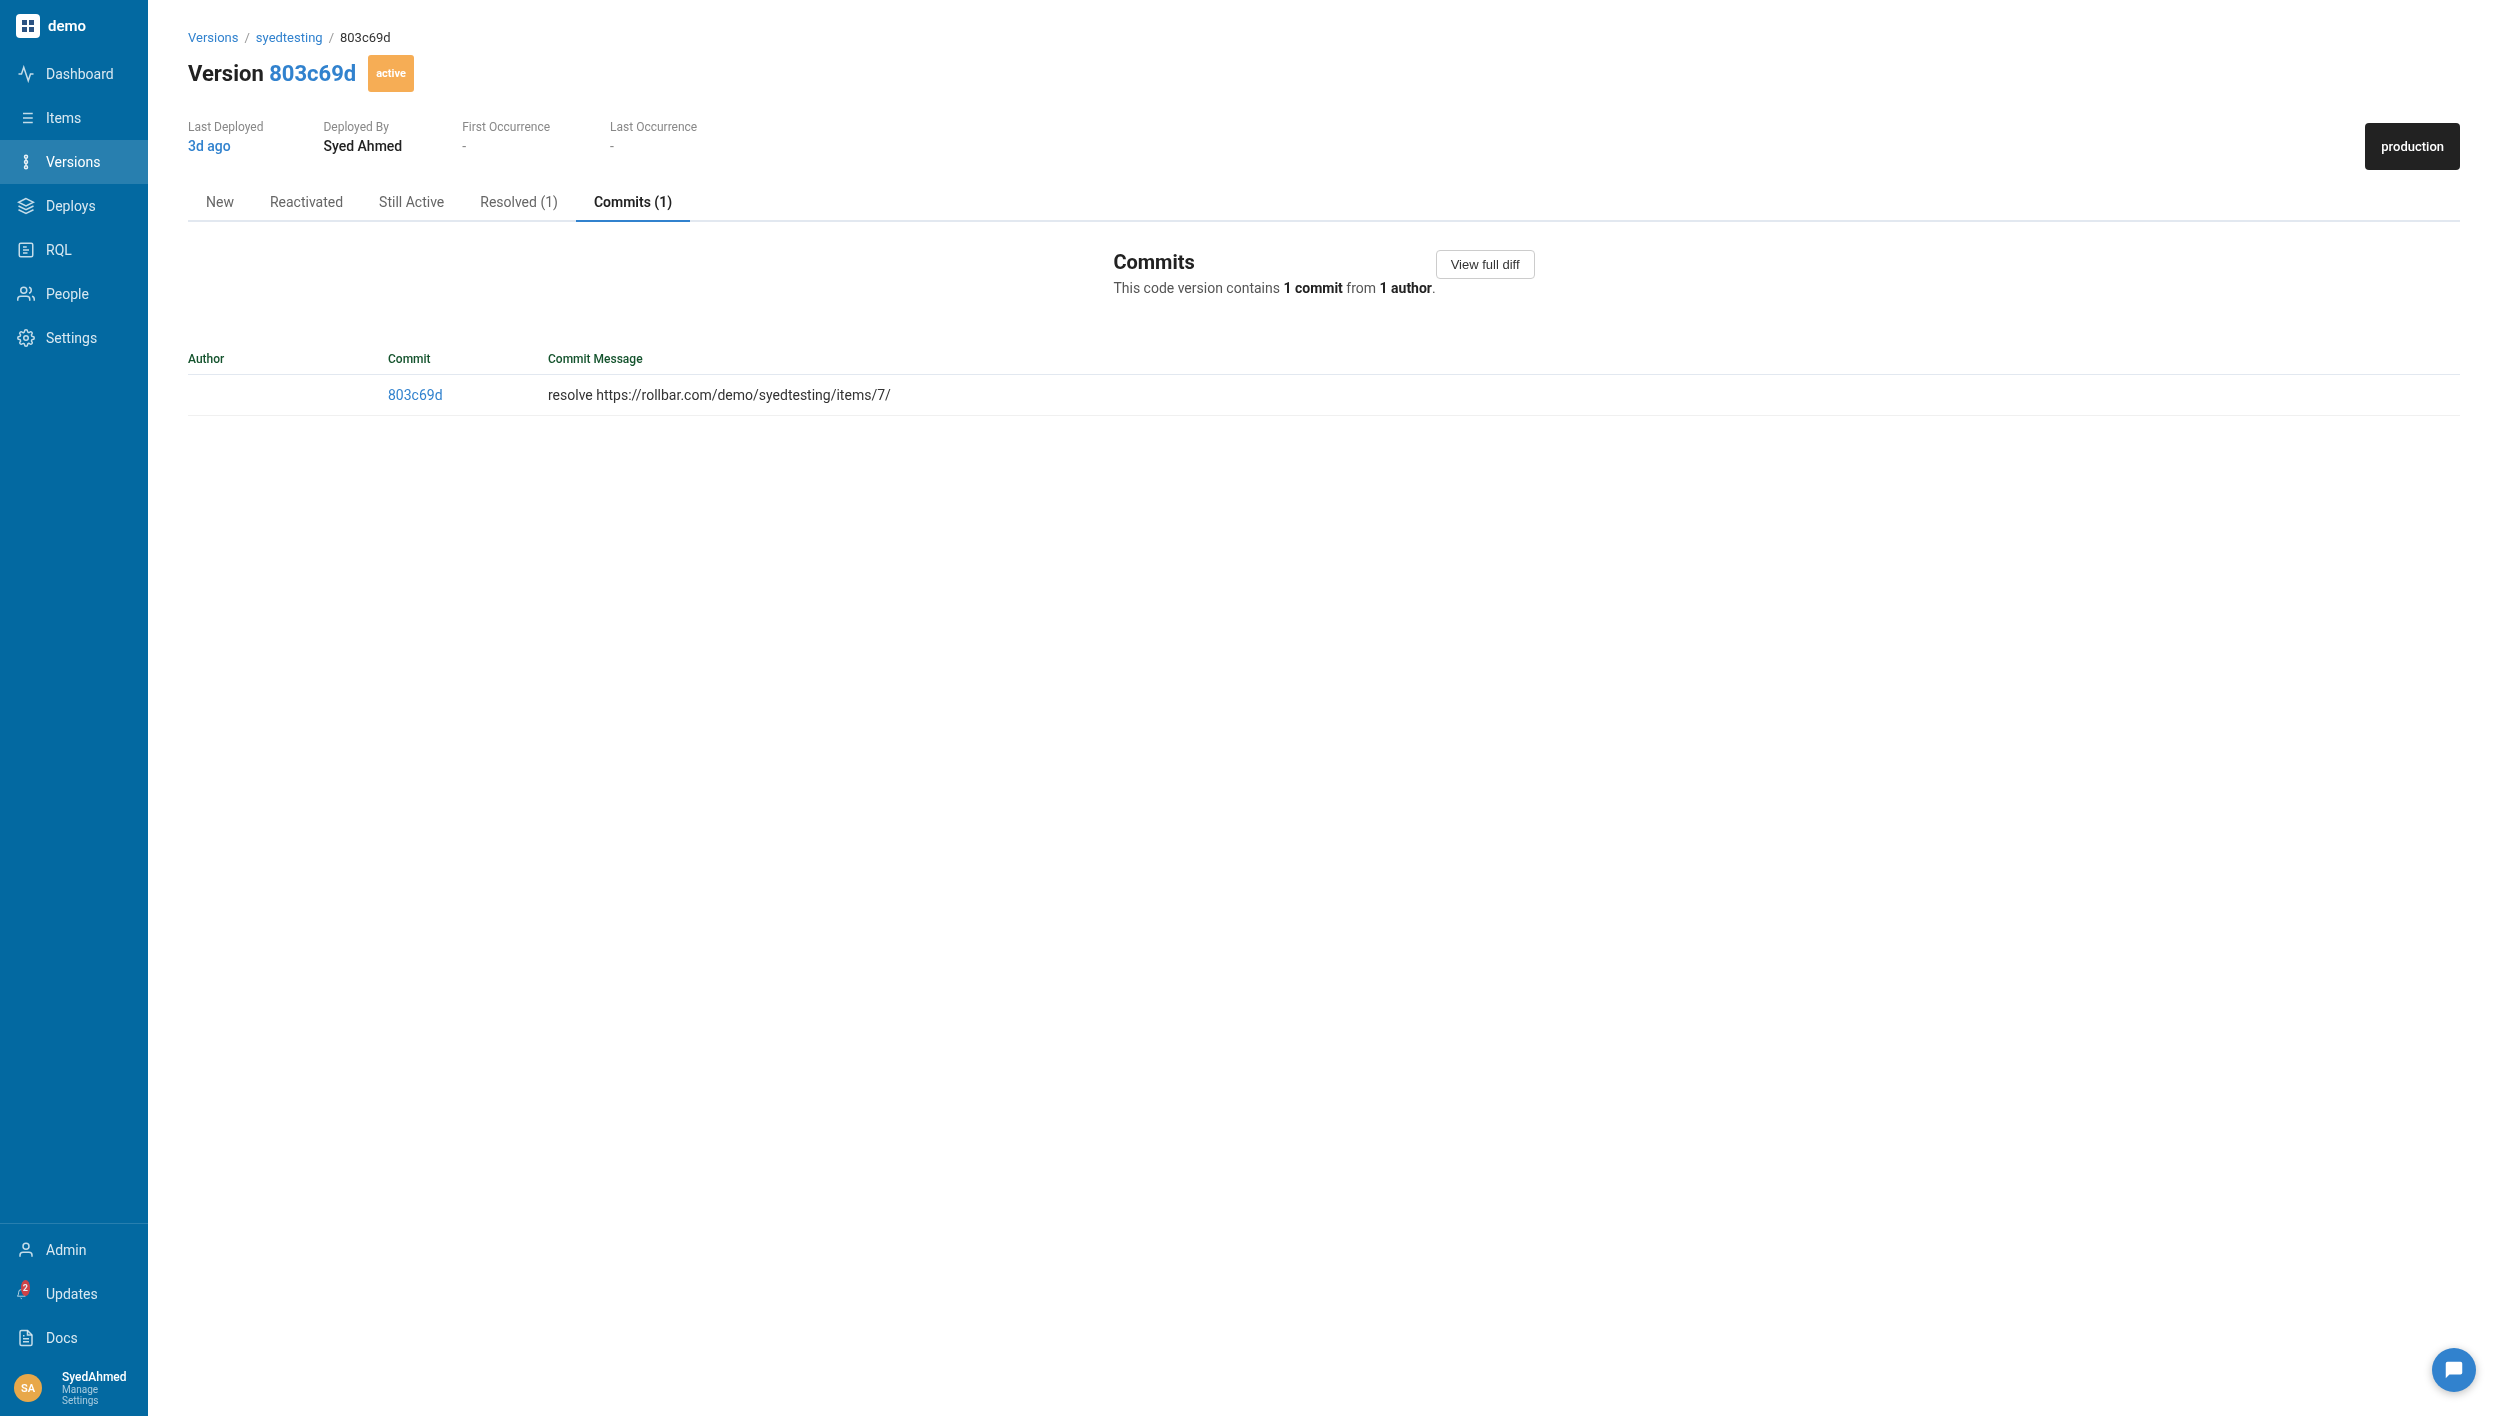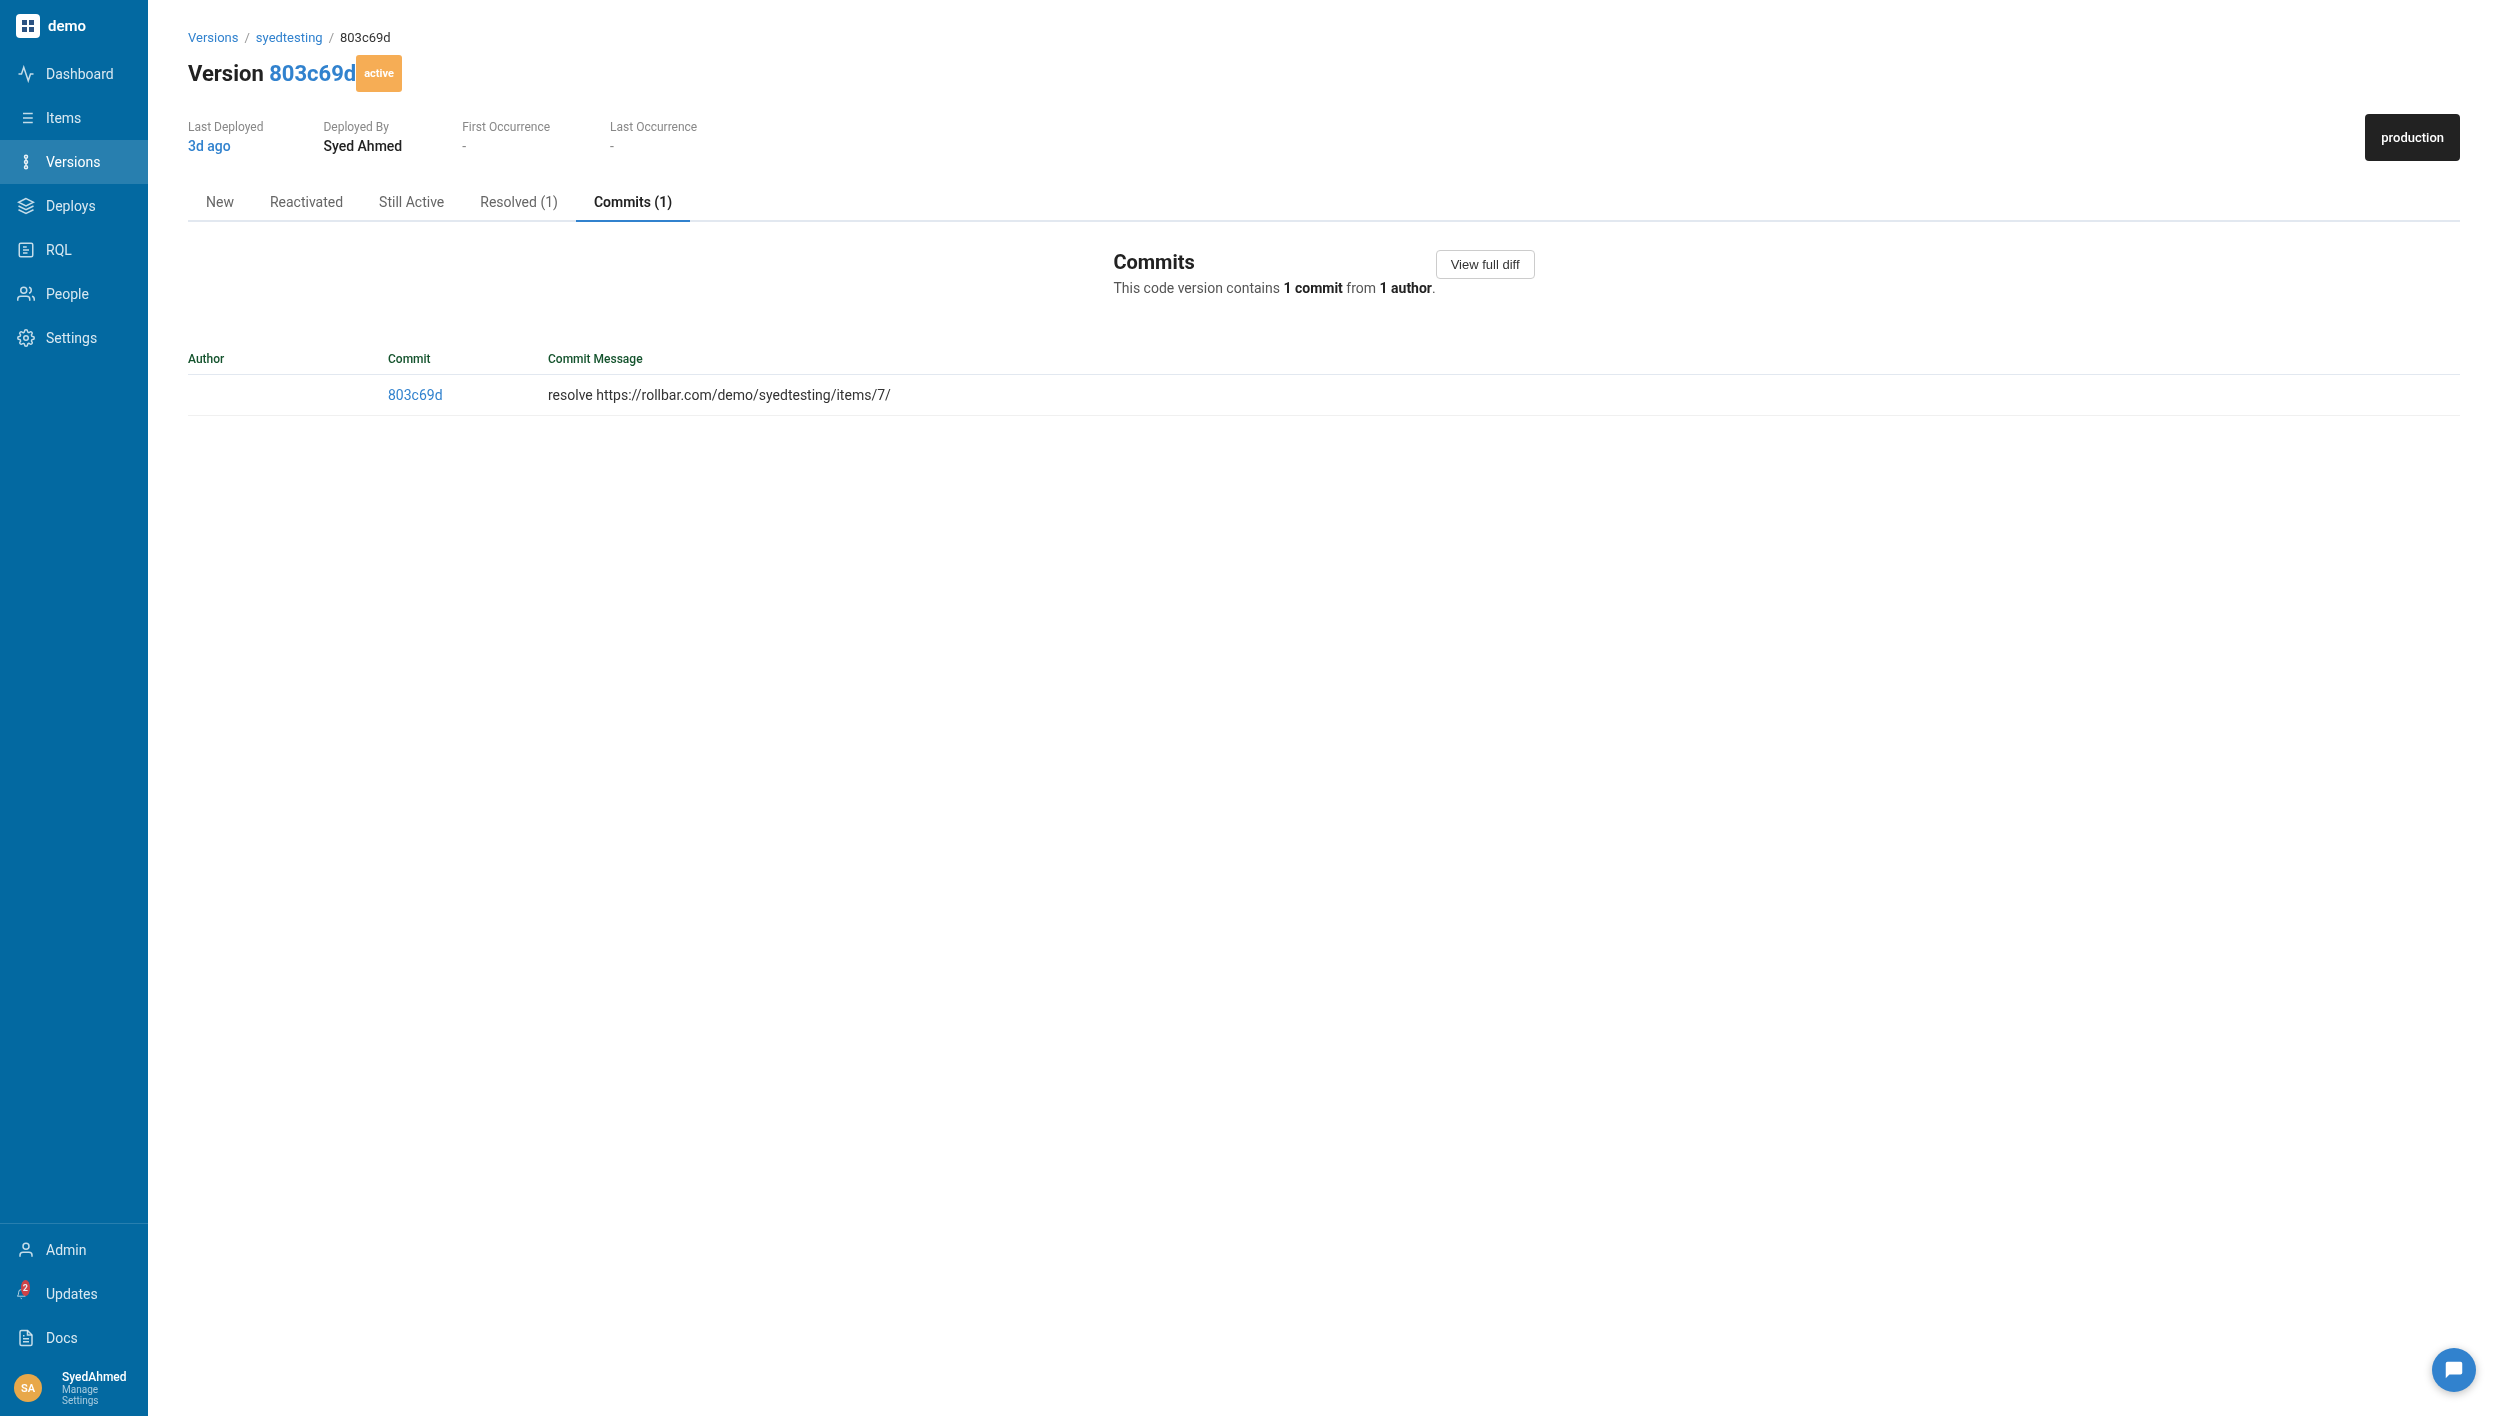--- a/index.html
+++ b/index.html
@@ -93,20 +93,21 @@
       margin-bottom: 10px;
     }
     .breadcrumb a { color: #3182ce; text-decoration: none; }
     .breadcrumb-sep { color: #999; }
     .breadcrumb-current { color: #333; }
 
     
     .page-title-row {
       display: flex;
       align-items: center;
+      gap: 12px;
       margin-bottom: 28px;
     }
     .page-title {
       font-size: 22px;
       font-weight: 700;
       color: #222;
     }
     .page-title .version-hash { color: #3182ce; }
     .active-badge {
       background: #f6ad55;
@@ -114,21 +115,21 @@
       font-size: 11px;
       font-weight: 700;
       padding: 12px 8px;
       border-radius: 3px;
       text-transform: lowercase;
     }
 
     
     .meta-row {
       display: flex;
-      align-items: center;
+      align-items: flex-end;
       gap: 60px;
       margin-bottom: 30px;
       flex-wrap: wrap;
     }
     .meta-item {}
     .meta-label { font-size: 12px; color: #888; margin-bottom: 4px; }
     .meta-value { font-size: 14px; color: #222; font-weight: 500; }
     .meta-value.link { color: #3182ce; }
     .meta-value.dim { color: #888; font-weight: 400; }
     .meta-row-right { margin-left: auto; }

